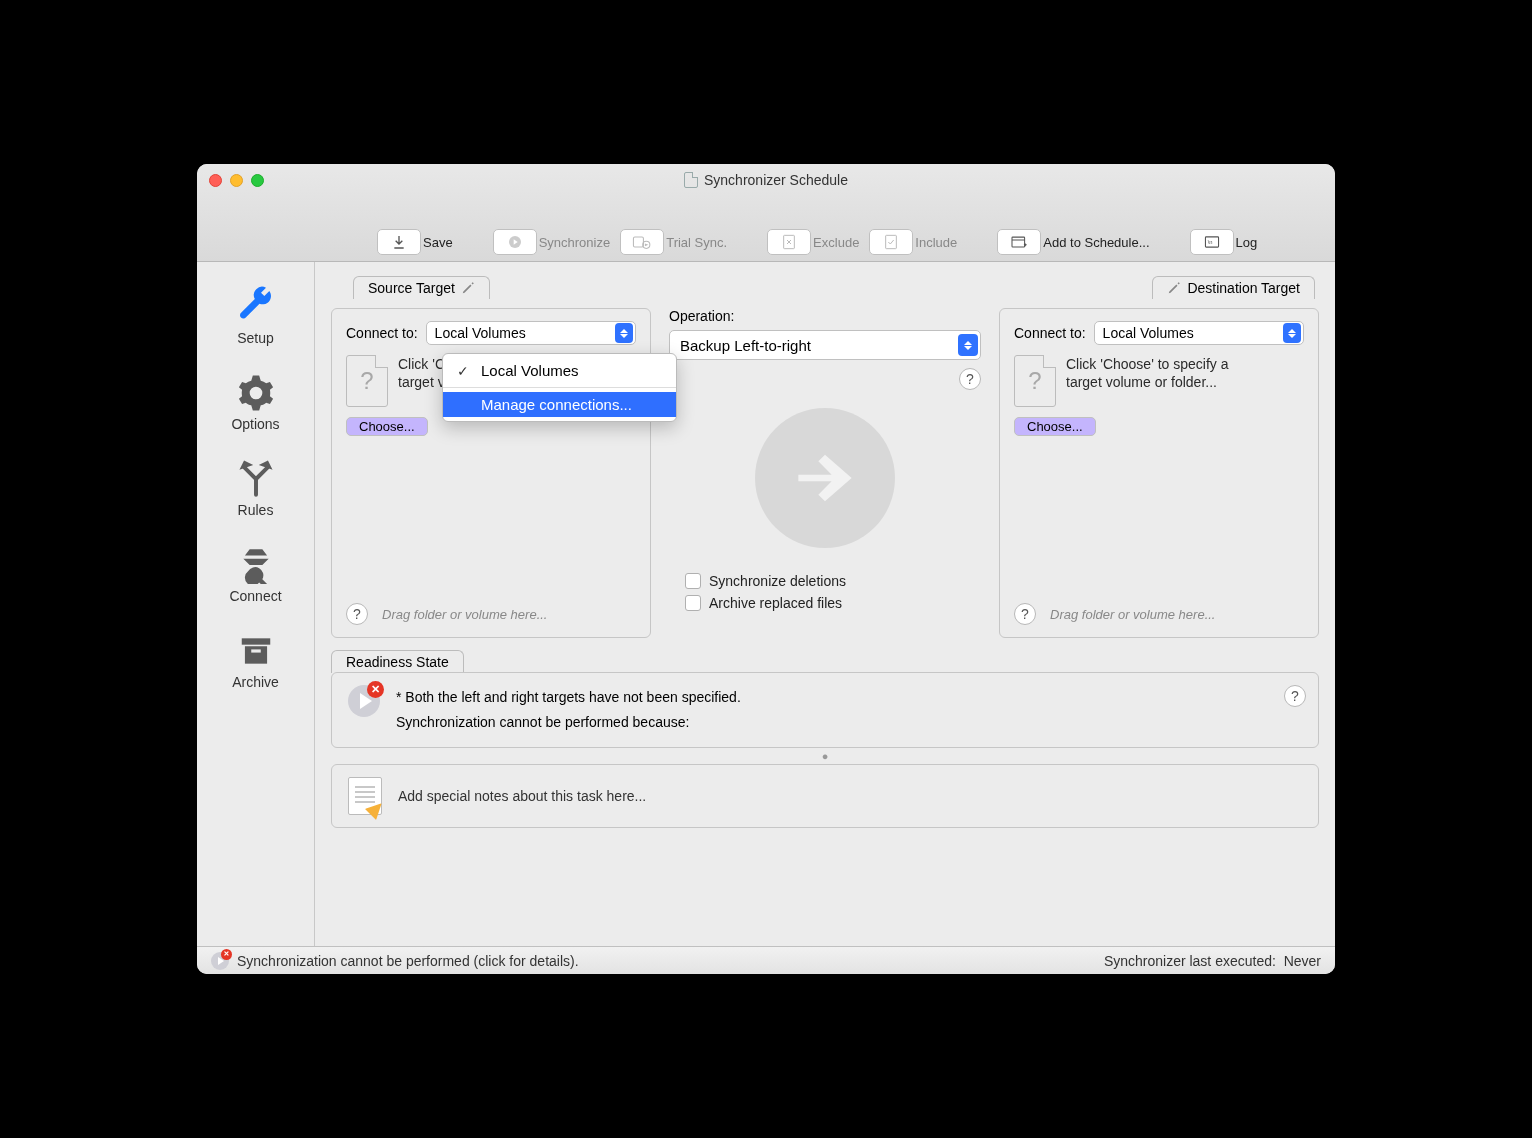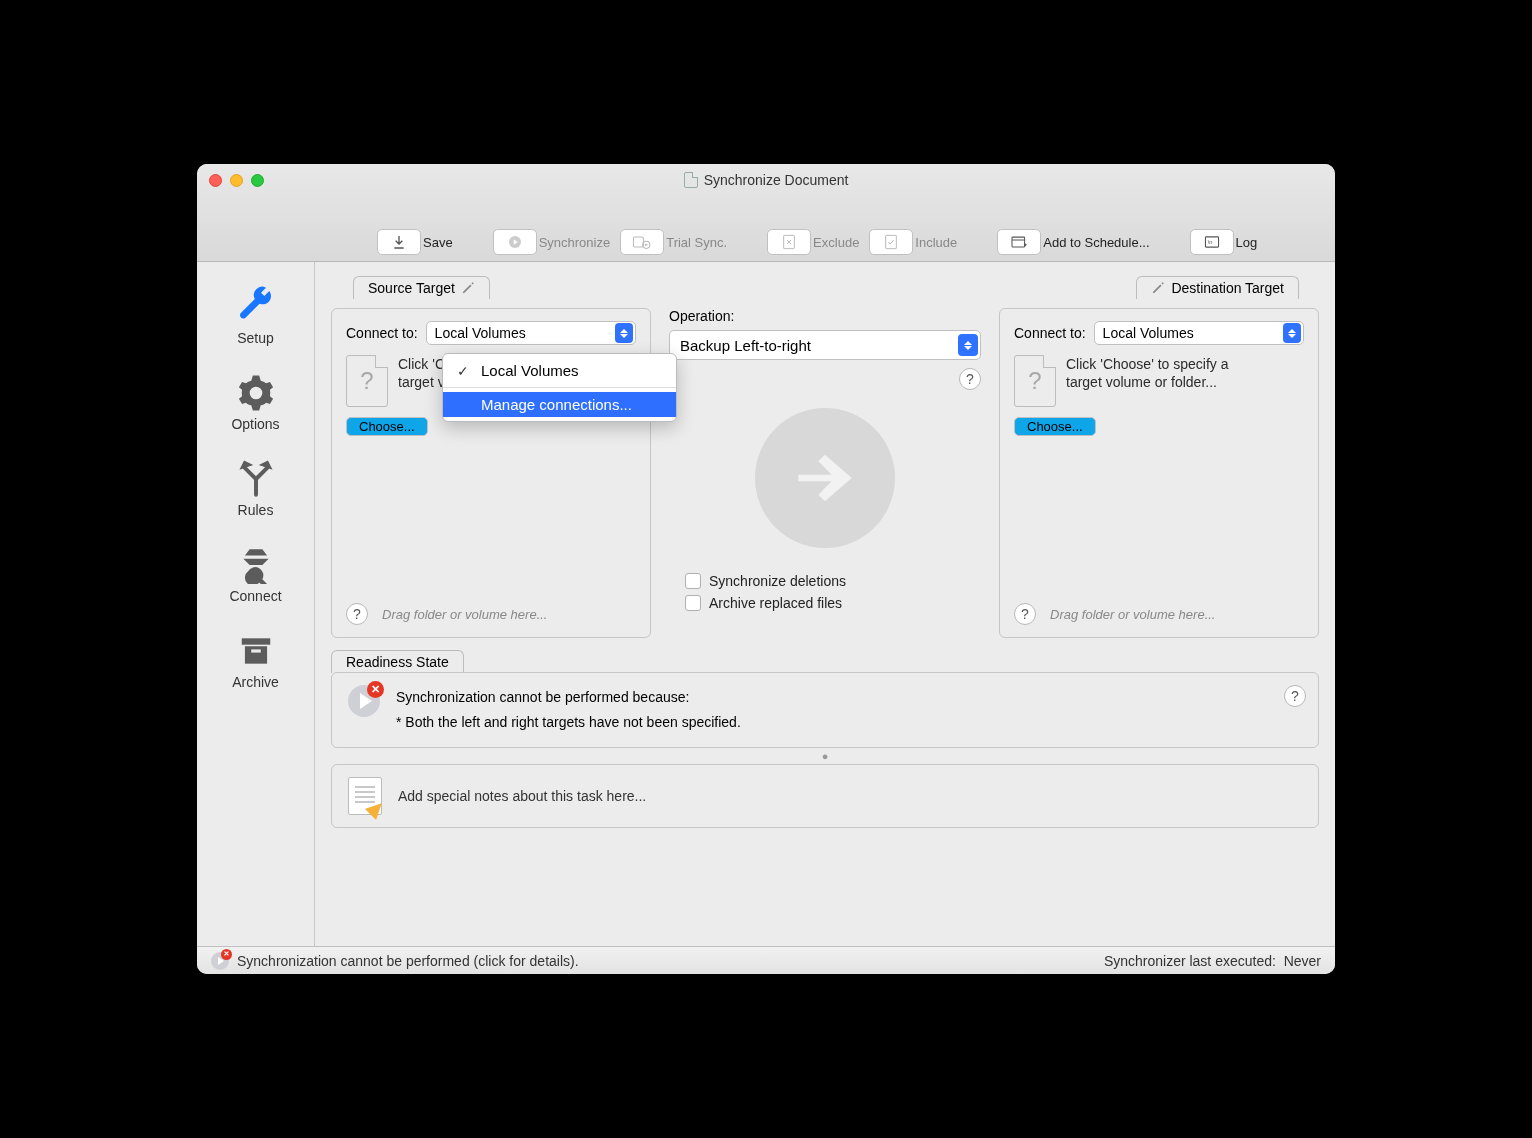--- a/index.html
+++ b/index.html
@@ -68,21 +68,21 @@
   .content { flex:1; background:#ececec; padding:14px 16px 0 16px; display:flex; flex-direction:column; overflow:hidden;}
   
   .toprow { position:relative; height:22px; margin-bottom:10px;}
   .tab {
     position:absolute; top:0;
     background:#ececec; border:1px solid #bcbcbc; border-bottom:none;
     border-top-left-radius:6px; border-top-right-radius:6px;
     padding:3px 14px; font-size:14px; display:flex; gap:6px; align-items:center;
   }
   .tab.left{ left:22px;}
-  .tab.right{ right:20px;}
+  .tab.right{ right:4px;}
   .pencil{ width:14px; height:14px; }
   
   .targets { display:flex; gap:12px; height:330px; }
   .panel {
     flex:0 0 320px; border:1px solid #c6c6c6; border-radius:6px; background:#ececec;
     padding:12px 14px; display:flex; flex-direction:column; position:relative;
   }
   .midcol { flex:1; display:flex; flex-direction:column; align-items:stretch; padding:0 6px;}
   .fieldrow { display:flex; align-items:center; gap:8px; margin-bottom:10px;}
   .fieldrow .lbl { font-size:14px; }
@@ -102,21 +102,21 @@
   .select .arrows::after{ border-top:4px solid #fff;}
   .hintzone { display:flex; gap:10px; align-items:flex-start;}
   .docq {
     width:42px; height:52px; border:1px solid #bcbcbc; border-radius:3px;
     display:flex; align-items:center; justify-content:center; color:#a8a8a8; font-size:24px;
     position:relative;
   }
   .docq::after{content:""; position:absolute; right:-1px; top:-1px; width:12px; height:12px; background:#ececec; border-left:1px solid #bcbcbc; border-bottom:1px solid #bcbcbc;}
   .hinttext { font-size:14px; line-height:1.3; color:#2a2a2a; max-width:200px;}
   .choosebtn {
-    margin-top:10px; padding:1px 12px; font-size:13px; background:#0ea5e9; border:1px solid #c0c0c0; border-radius:5px; width:fit-content;
+    margin-top:10px; padding:1px 12px; font-size:13px; background:#c4b5fd; border:1px solid #c0c0c0; border-radius:5px; width:fit-content;
     cursor:default;
   }
   .bottomhint { margin-top:auto; display:flex; align-items:center; gap:14px; font-size:13px; color:#888; font-style:italic;}
   .helpq { width:22px; height:22px; border-radius:50%; border:1px solid #b8b8b8; background:#fff; display:flex; align-items:center; justify-content:center; font-size:14px; font-style:normal; color:#555; flex-shrink:0;}
   
   .dropdown {
     position:absolute; top:44px; left:110px; width:235px; background:#fff; border:1px solid #bbb; border-radius:6px; box-shadow:0 6px 18px rgba(0,0,0,.22); z-index:50; padding:4px 0;
   }
   .dropdown .mi {
     display:flex; align-items:center; gap:10px; padding:4px 14px; font-size:15px;
@@ -183,21 +183,21 @@
 <div class="window">
 
   <div class="titlebar">
     <div class="traffic">
       <div class="tl red"></div>
       <div class="tl yellow"></div>
       <div class="tl green"></div>
     </div>
     <div class="wintitle">
       <span class="docicon"></span>
-      <span>Synchronize Document</span>
+      <span>Synchronizer Schedule</span>
     </div>
     <div class="toolbar">
       <div class="tgroup">
         <div class="tbtn">
           <div class="iconbox">
               <svg width="16" height="16" viewBox="0 0 24 24" fill="none" stroke="#555" stroke-width="2">
                 <path d="M12 3v12M7 10l5 5 5-5M5 21h14"></path>
               </svg>
             </div>
           <div class="lbl">Save</div>
@@ -403,22 +403,22 @@
         <div class="tab">
           <span>Readiness State</span>
         </div>
       </div>
       <div class="readiness">
         <div class="readyicon">
           <div class="playgrey"></div>
           <div class="redx">✕</div>
         </div>
         <div class="readtext">
+          <div>* Both the left and right targets have not been specified.</div>
           <div>Synchronization cannot be performed because:</div>
-          <div>* Both the left and right targets have not been specified.</div>
         </div>
         <div class="helpq">?</div>
       </div>
 
       <div class="grip">●</div>
 
       <div class="notes">
         <div class="noteicon"></div>
         <div class="placeholder">Add special notes about this task here...</div>
       </div>

